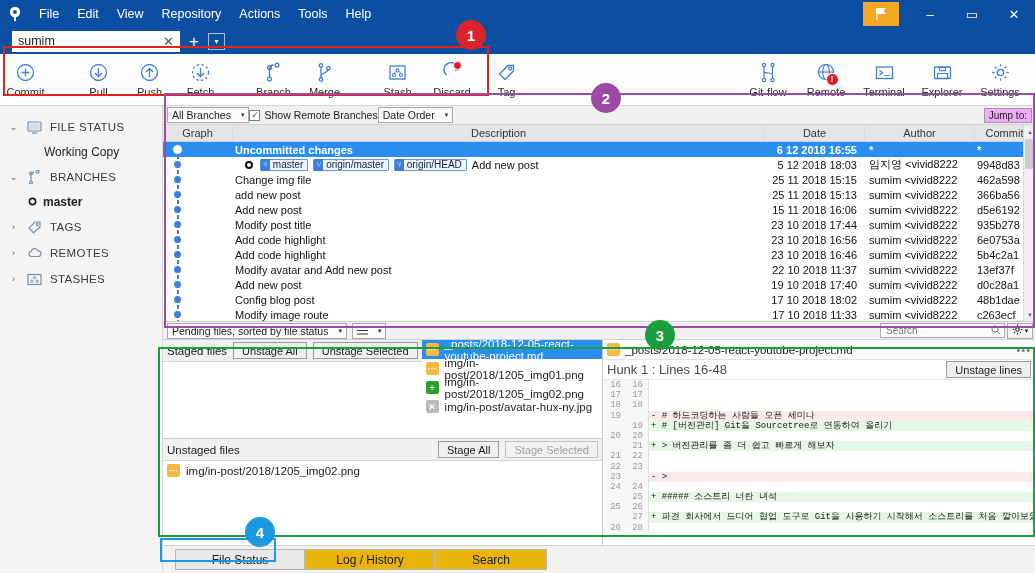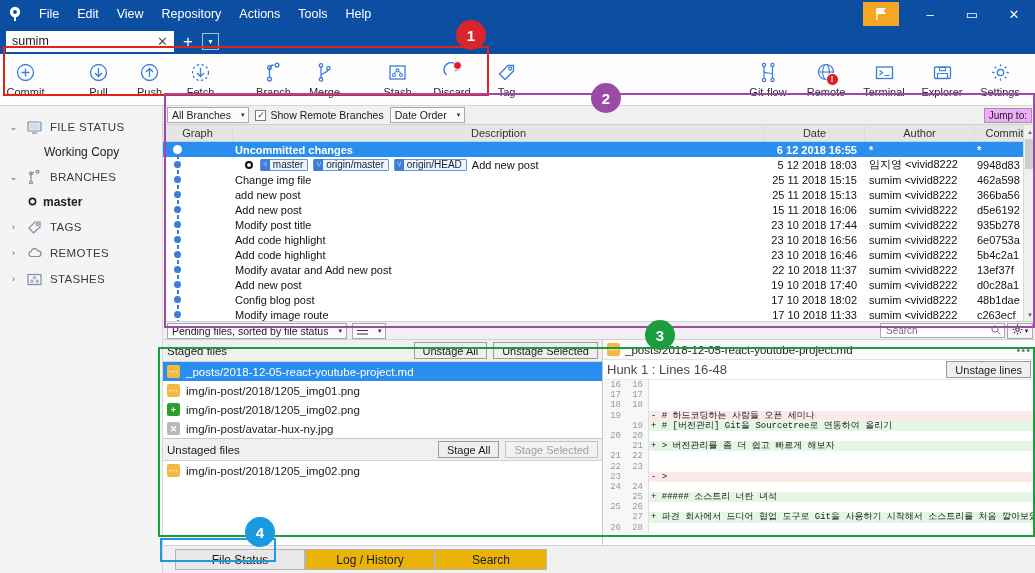--- a/index.html
+++ b/index.html
@@ -25,21 +25,21 @@
   .menu-item{ padding:4px 9px; font-size:12.5px; color:#fff; white-space:nowrap; }
   .title-spacer{ flex:1; }
   .flag-btn{
     width:36px; height:24px; background:#f5a623; display:flex;
     align-items:center; justify-content:center; margin-right:10px;
   }
   .win-btn{ width:42px; height:28px; display:flex; align-items:center; justify-content:center;
     font-size:13px; color:#fff; }
 
   
-  .tabbar{ height:26px; background:#0b4ea2; display:flex; align-items:center; padding-left:6px; }
+  .tabbar{ height:26px; background:#0b4ea2; display:flex; align-items:center; padding-left:12px; }
   .repo-tab{
     background:#fff; height:21px; min-width:168px; display:flex; align-items:center;
     padding:0 6px; color:#1b1b1b; font-size:12.5px; justify-content:space-between;
   }
   .repo-tab .x{ color:#555; font-size:13px; padding-left:8px; }
   .tab-plus{ color:#fff; font-size:17px; padding:0 9px; line-height:1; }
   .tab-drop{
     width:17px; height:17px; border:1px solid #9dc0e6; color:#fff;
     display:flex; align-items:center; justify-content:center; font-size:8px;
   }
@@ -74,21 +74,21 @@
   .side-group{ display:flex; align-items:center; height:26px; padding-left:8px; gap:6px; }
   .chev{ width:11px; font-size:9px; color:#555; display:flex; justify-content:center; }
   .side-ico{ width:19px; display:flex; align-items:center; justify-content:center; }
   .side-lbl{ font-size:11.5px; color:#3a3a3a; letter-spacing:.3px; }
   .side-child{ display:flex; align-items:center; height:24px; padding-left:44px; font-size:12px; color:#222;}
   .side-child.branch{ padding-left:28px; gap:6px; font-weight:bold; }
 
   .content{ flex:1; display:flex; flex-direction:column; background:#fff; min-width:0; }
 
   
-  .logbar{ height:19px; background:#f0f0f0; display:flex; align-items:center; gap:6px;
+  .logbar{ height:19px; background:#f0f0f0; display:flex; align-items:center; 
            padding:0 4px; border-bottom:1px solid #d0d0d0; position:relative; }
   .combo{
     height:16px; border:1px solid #a8a8a8; background:#fbfbfb; font-size:10.5px;
     display:flex; align-items:center; padding:0 4px; gap:10px; color:#1b1b1b;
   }
   .combo .ar{ font-size:7px; color:#333; }
   .chk{ display:flex; align-items:center; gap:4px; font-size:10.5px; color:#1b1b1b; }
   .chkbox{ width:11px;height:11px;border:1px solid #7a7a7a;background:#fff;color:#0b4ea2;
     font-size:9px; display:flex;align-items:center;justify-content:center;}
   .jumpto{ position:absolute; right:3px; height:15px; border:1px solid #9a9a9a; background:#f0abfc;
@@ -156,21 +156,21 @@
   }
   .btn.disabled{ color:#a0a0a0; border-color:#c2c2c2; background:#f2f2f2;}
   .file-list{ flex:1; overflow:hidden; background:#fff;}
   .file-row{ height:19px; display:flex; align-items:center; gap:6px; padding-left:4px; font-size:11.5px;}
   .file-row.sel{ background:#2a8ef0; color:#fff;}
   .fico{ width:13px;height:13px; border-radius:2px; display:flex;align-items:center;justify-content:center;
      font-size:9px; color:#fff; font-weight:bold; flex:none;}
   .fico.mod{ background:#f5b942; }
   .fico.add{ background:#2aa02a; }
   .fico.del{ background:#b9b9b9; }
-  .staged-box{ height:99px; display:flex; flex-direction:column; border-bottom:1px solid #c9c9c9;}
+  .staged-box{ height:99px; display:flex; flex-direction:row; border-bottom:1px solid #c9c9c9;}
   .unstaged-box{ flex:1; display:flex; flex-direction:column;}
 
   
   .diff{ flex:1; display:flex; flex-direction:column; min-width:0; background:#fff;}
   .diff-head{ height:20px; display:flex; align-items:center; gap:5px; padding:0 4px;
      background:#fafafa; border-bottom:1px solid #e2e2e2; }
   .diff-head .fn{ font-size:11.5px; color:#1b1b1b; flex:1; white-space:nowrap; overflow:hidden;}
   .dots{ font-size:11px; color:#777; letter-spacing:1px;}
   .hunk-bar{ height:20px; display:flex; align-items:center; padding:0 4px;
      background:#fff; border-bottom:1px solid #e8e8e8;}

